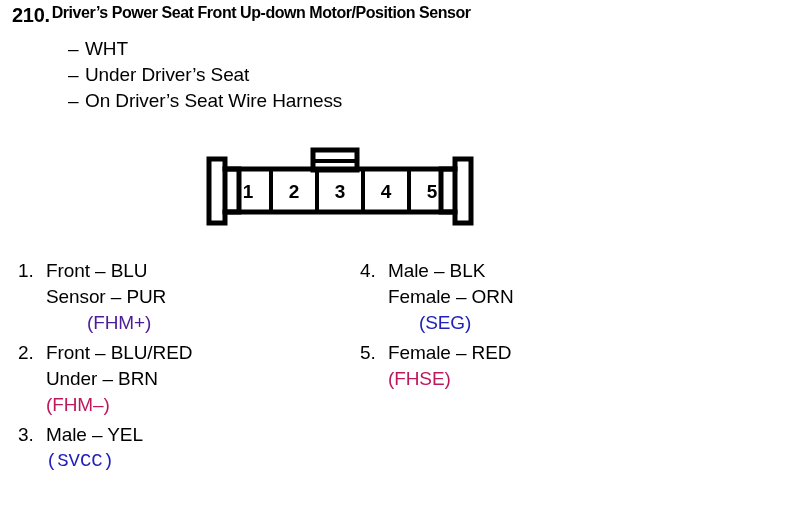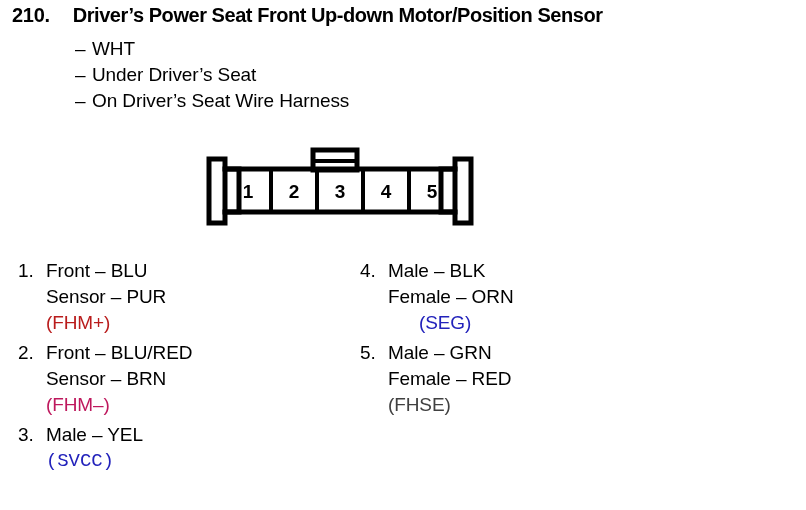--- a/index.html
+++ b/index.html
@@ -32,30 +32,30 @@
   }
   .title-number {
     display: inline-block;
     font-size: 20px;
     font-weight: bold;
     letter-spacing: -0.3px;
     vertical-align: top;
   }
   .title-text {
     display: inline-block;
-    font-size: 20px;
+    font-size: 16px;
     font-weight: bold;
     letter-spacing: -0.45px;
-    margin-left: 23px;
+    margin-left: 2px;
     vertical-align: top;
   }
 
   .bullets {
     position: absolute;
-    left: 75px;
+    left: 68px;
     top: 36px;
   }
   .bullet-line {
     font-size: 19px;
     line-height: 26px;
     white-space: nowrap;
     letter-spacing: -0.1px;
   }
   .bullet-dash {
     display: inline-block;
@@ -160,27 +160,27 @@
     <text class="pin-num" x="227" y="52" text-anchor="middle">5</text>
   </svg>
 </div>
 
 <div class="pinlist col-left">
 
   <div class="pin-item">
     <span class="pin-index">1.</span>
     <div class="pin-line">Front – BLU</div>
     <div class="pin-line">Sensor – PUR</div>
-    <div class="pin-signal" style="color: #b91c1c;">(FHM+)</div>
+    <div class="pin-signal" style="color: #4c1d95; margin-left: 41px;">(FHM+)</div>
   </div>
 
   <div class="pin-item">
     <span class="pin-index">2.</span>
     <div class="pin-line">Front – BLU/RED</div>
-    <div class="pin-line">Sensor – BRN</div>
+    <div class="pin-line">Under – BRN</div>
     <div class="pin-signal" style="color: #be185d;">(FHM–)</div>
   </div>
 
   <div class="pin-item">
     <span class="pin-index">3.</span>
     <div class="pin-line">Male – YEL</div>
     <div class="pin-signal" style="color: rgb(34, 34, 187); font-family: Liberation Mono, monospace;">(SVCC)</div>
   </div>
 
 </div>
@@ -189,18 +189,17 @@
 
   <div class="pin-item">
     <span class="pin-index">4.</span>
     <div class="pin-line">Male – BLK</div>
     <div class="pin-line">Female – ORN</div>
     <div class="pin-signal" style="color: rgb(34, 34, 187); margin-left: 31px;">(SEG)</div>
   </div>
 
   <div class="pin-item">
     <span class="pin-index">5.</span>
-    <div class="pin-line">Male – GRN</div>
     <div class="pin-line">Female – RED</div>
-    <div class="pin-signal" style="color: #404040;">(FHSE)</div>
+    <div class="pin-signal" style="color: #be185d;">(FHSE)</div>
   </div>
 
 </div>
 
 </body></html>

